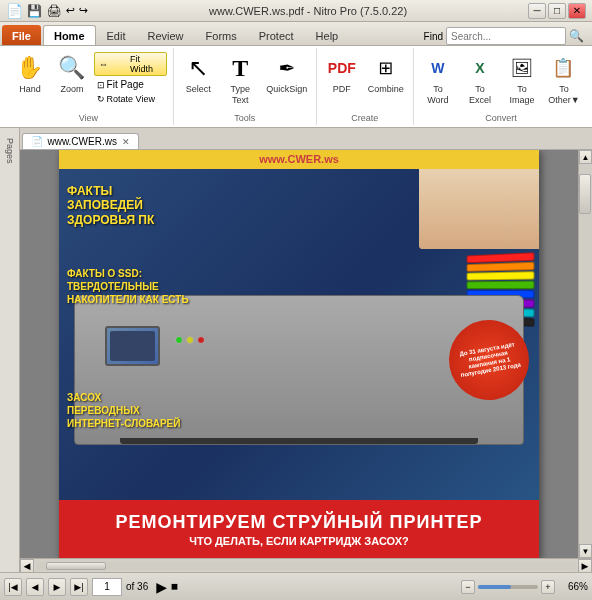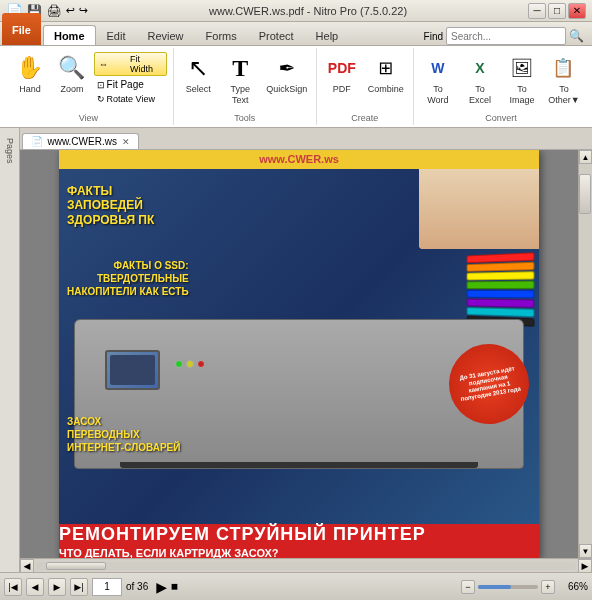--- a/index.html
+++ b/index.html
@@ -56,21 +56,21 @@
       color: #000;
       font-weight: 600;
     }
     .ribbon-tab-file {
       background: linear-gradient(to bottom, #e06020, #c04810);
       color: white;
       padding: 3px 10px 2px;
       font-size: 11px;
       cursor: pointer;
       border-radius: 3px 3px 0 0;
-      height: 32px;
+      height: 20px;
       display: flex;
       align-items: center;
       font-weight: 600;
       margin-right: 2px;
     }
 
     
     .ribbon {
       background: #fff;
       border-bottom: 1px solid #b0aaa0;
@@ -360,22 +360,22 @@
     .mag-text-block {
       position: absolute;
       color: #fff;
       font-weight: bold;
     }
 
     .yellow-text { color: #ffe030; text-shadow: 1px 1px 2px rgba(0,0,0,0.8); }
 
     .mag-bottom {
       background: #d42020;
-      padding: 0;
-      text-align: left;
+      padding: 12px;
+      text-align: center;
       color: #fff;
     }
     .mag-bottom-title {
       font-size: 18px;
       font-weight: 900;
       letter-spacing: 1px;
       color: #fff;
     }
     .mag-bottom-sub {
       font-size: 11px;
@@ -629,21 +629,21 @@
 
                 <div style="position:absolute;bottom:0;left:10%;right:10%;height:6px;background:#333;border-radius:0 0 3px 3px;"></div>
               </div>
 
               <div class="mag-text-block yellow-text" style="top:15px;left:8px;font-size:12px;font-weight:900;line-height:1.2;">
                 <div>ФАКТЫ</div>
                 <div>ЗАПОВЕДЕЙ</div>
                 <div>ЗДОРОВЬЯ ПК</div>
               </div>
 
-              <div class="mag-text-block yellow-text" style="top:90px;left:8px;font-size:10px;font-weight:900;line-height:1.3;text-align:right;">
+              <div class="mag-text-block yellow-text" style="top:98px;left:8px;font-size:10px;font-weight:900;line-height:1.3;">
                 <div>ФАКТЫ О SSD:</div>
                 <div>ТВЕРДОТЕЛЬНЫЕ</div>
                 <div>НАКОПИТЕЛИ КАК ЕСТЬ</div>
               </div>
 
               <div class="mag-text-block yellow-text" style="bottom:70px;left:8px;font-size:10px;font-weight:900;line-height:1.3;">
                 <div>ЗАСОХ</div>
                 <div>ПЕРЕВОДНЫХ</div>
                 <div>ИНТЕРНЕТ-СЛОВАРЕЙ</div>
               </div>

